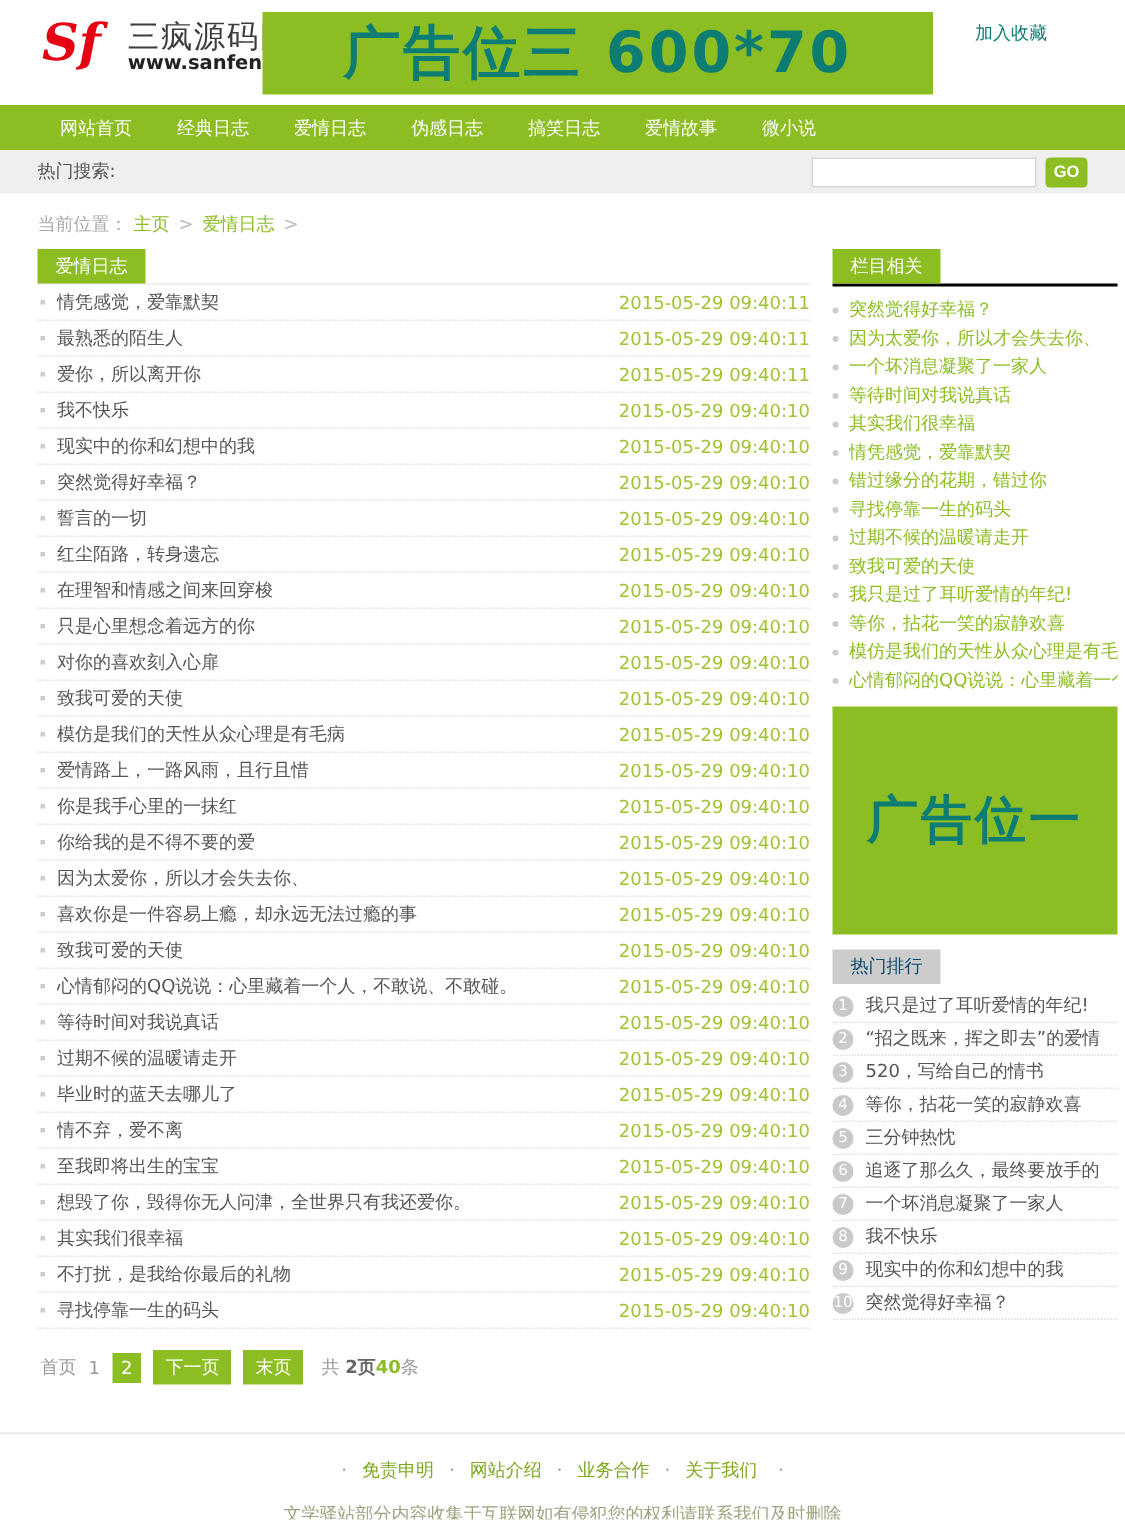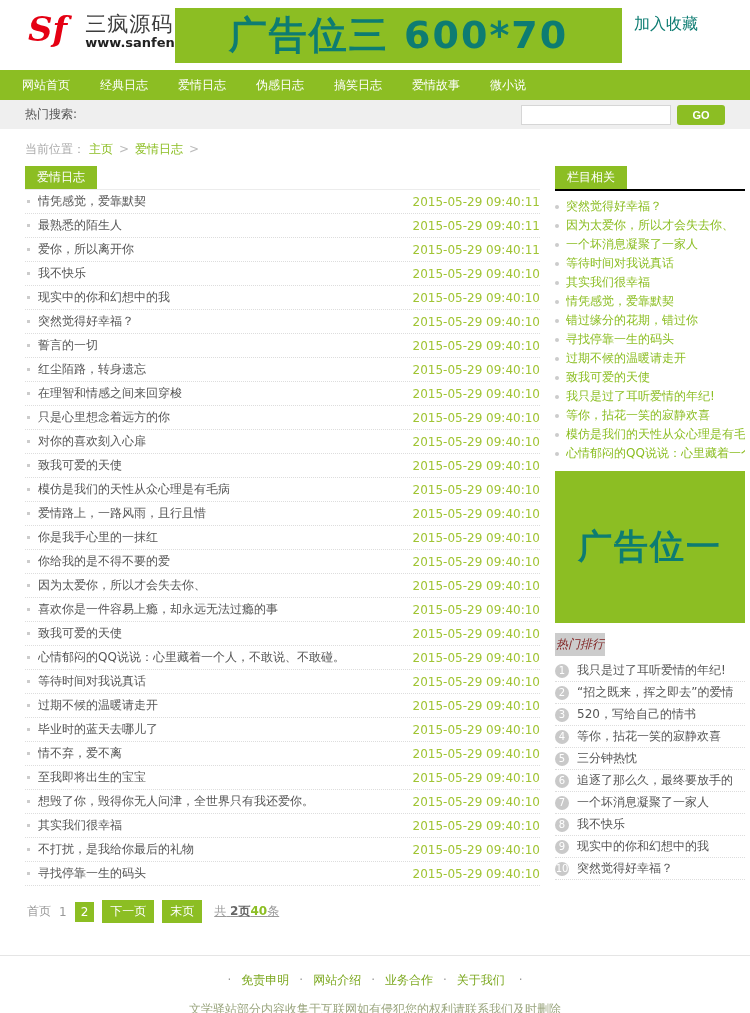--- a/index.html
+++ b/index.html
@@ -13,32 +13,32 @@
   
   .header { position:relative; height:70px; background:#fff; }
   .logo { position:absolute; left:28px; top:12px; display:flex; align-items:flex-start; cursor:pointer; }
   .logo-sf { color:#e50013; font-family:"DejaVu Serif","Liberation Serif",serif; font-style:italic; font-weight:bold; font-size:34px; line-height:34px; margin-right:18px; }
   .logo-txt { display:flex; flex-direction:column; }
   .logo-name { font-size:21px; color:#3c3c3c; letter-spacing:1px; line-height:24px; }
   .logo-url { font-size:13px; color:#222; font-weight:bold; line-height:14px; }
   .banner3 { position:absolute; left:175px; top:8px; width:447px; height:55px; background:#8cbe23;
              display:flex; align-items:center; justify-content:center; cursor:pointer; }
   .banner3 span { color:#0d7c72; font-size:38px; font-weight:bold; letter-spacing:2px; }
-  .fav { position:absolute; right:52px; top:14px; color:#0d7c72; font-size:16px; }
+  .fav { position:absolute; right:52px; top:14px; color:#0d7c72; font-size:12px; }
 
   
   .nav { height:30px; background:#8cbe23; }
-  .nav ul { list-style:none; display:flex; padding-left:22px; }
+  .nav ul { list-style:none; display:flex; padding-left:40px; }
   .nav li { color:#fff; font-size:12px; line-height:30px; margin-right:30px; cursor:pointer; }
 
   
   .search { height:29px; background:#efefef; display:flex; align-items:center; padding:0 25px; }
   .search-label { color:#555; }
   .search-input { margin-left:auto; width:150px; height:20px; border:1px solid #d6d6d6; background:#fff; padding:0 4px; font-size:12px; }
-  .go-btn { margin-left:6px; width:48px; height:20px; background:#8cbe23; color:#fff; border:none;
+  .go-btn { margin-left:6px; width:28px; height:20px; background:#8cbe23; color:#fff; border:none;
             border-radius:3px; font-size:11px; font-weight:bold; cursor:pointer; line-height:18px; }
 
   
   .crumb { padding:12px 25px 8px 25px; color:#aaa; }
   .crumb a { color:#8cbe23; margin:0 4px; }
   .crumb .sep { color:#bbb; margin:0 2px; }
 
   
   .main { display:flex; padding:0 5px 0 25px; }
   .col-l { width:515px; }
@@ -50,37 +50,37 @@
   .art-row { display:flex; align-items:center; height:24px; border-bottom:1px dotted #ddd; }
   .dot { width:3px; height:3px; background:#ccc; margin:0 8px 0 2px; flex:none; }
   .art-title { flex:1; color:#555; overflow:hidden; white-space:nowrap; text-overflow:ellipsis; }
   .art-date { color:#a0c433; margin-left:10px; flex:none; }
 
   
   .pager { display:flex; align-items:center; margin:14px 0 0 2px; }
   .pg-txt { color:#999; margin-right:8px; cursor:pointer; }
   .pg-box { background:#8cbe23; color:#fff; padding:3px 8px; margin-right:8px; cursor:pointer; }
   .pg-cur { padding:3px 6px; }
-  .pg-total { color:#999; margin-left:4px;text-decoration:underline; }
+  .pg-total { color:#999; margin-left:4px; }
   .pg-total b { color:#666; }
   .pg-total .cnt { color:#8cbe23; font-weight:bold; }
 
   
   .side-head { border-bottom:2px solid #000000; }
   .rel-list { list-style:none; padding-top:6px; }
   .rel-list li { display:flex; align-items:center; height:19px; cursor:pointer; }
   .rel-list .rdot { width:4px; height:4px; border-radius:50%; background:#ccc; margin-right:7px; flex:none; }
   .rel-list a { color:#8cbe23; overflow:hidden; white-space:nowrap; }
 
   .ad1 { width:190px; height:152px; background:#8cbe23; margin-top:8px;
          display:flex; align-items:center; justify-content:center; cursor:pointer; }
   .ad1 span { color:#0d7c72; font-size:34px; font-weight:bold; letter-spacing:2px; }
 
   .hot-head { margin-top:10px; }
-  .tab-gray { display:inline-block; background:#ccc; color:#7f1d1d; font-size:12px; padding:3px 1px;font-style:italic; }
+  .tab-gray { display:inline-block; background:#ccc; color:#0c4a6e; font-size:12px; padding:3px 12px; }
   .hot-list { list-style:none; margin-top:4px; }
   .hot-list li { display:flex; align-items:center; height:22px; border-bottom:1px dotted #ddd; cursor:pointer; }
   .hot-num { width:14px; height:14px; border-radius:50%; background:#c9c9c9; color:#fff; font-size:10px;
              display:flex; align-items:center; justify-content:center; margin-right:8px; flex:none; }
   .hot-list a { color:#555; overflow:hidden; white-space:nowrap; }
 
   
   .footer { margin-top:32px; border-top:1px solid #e5e5e5; padding-top:16px; text-align:center; }
   .f-links { color:#bbb; }
   .f-links a { color:#7ca81f; font-weight:normal; margin:0 6px; }

